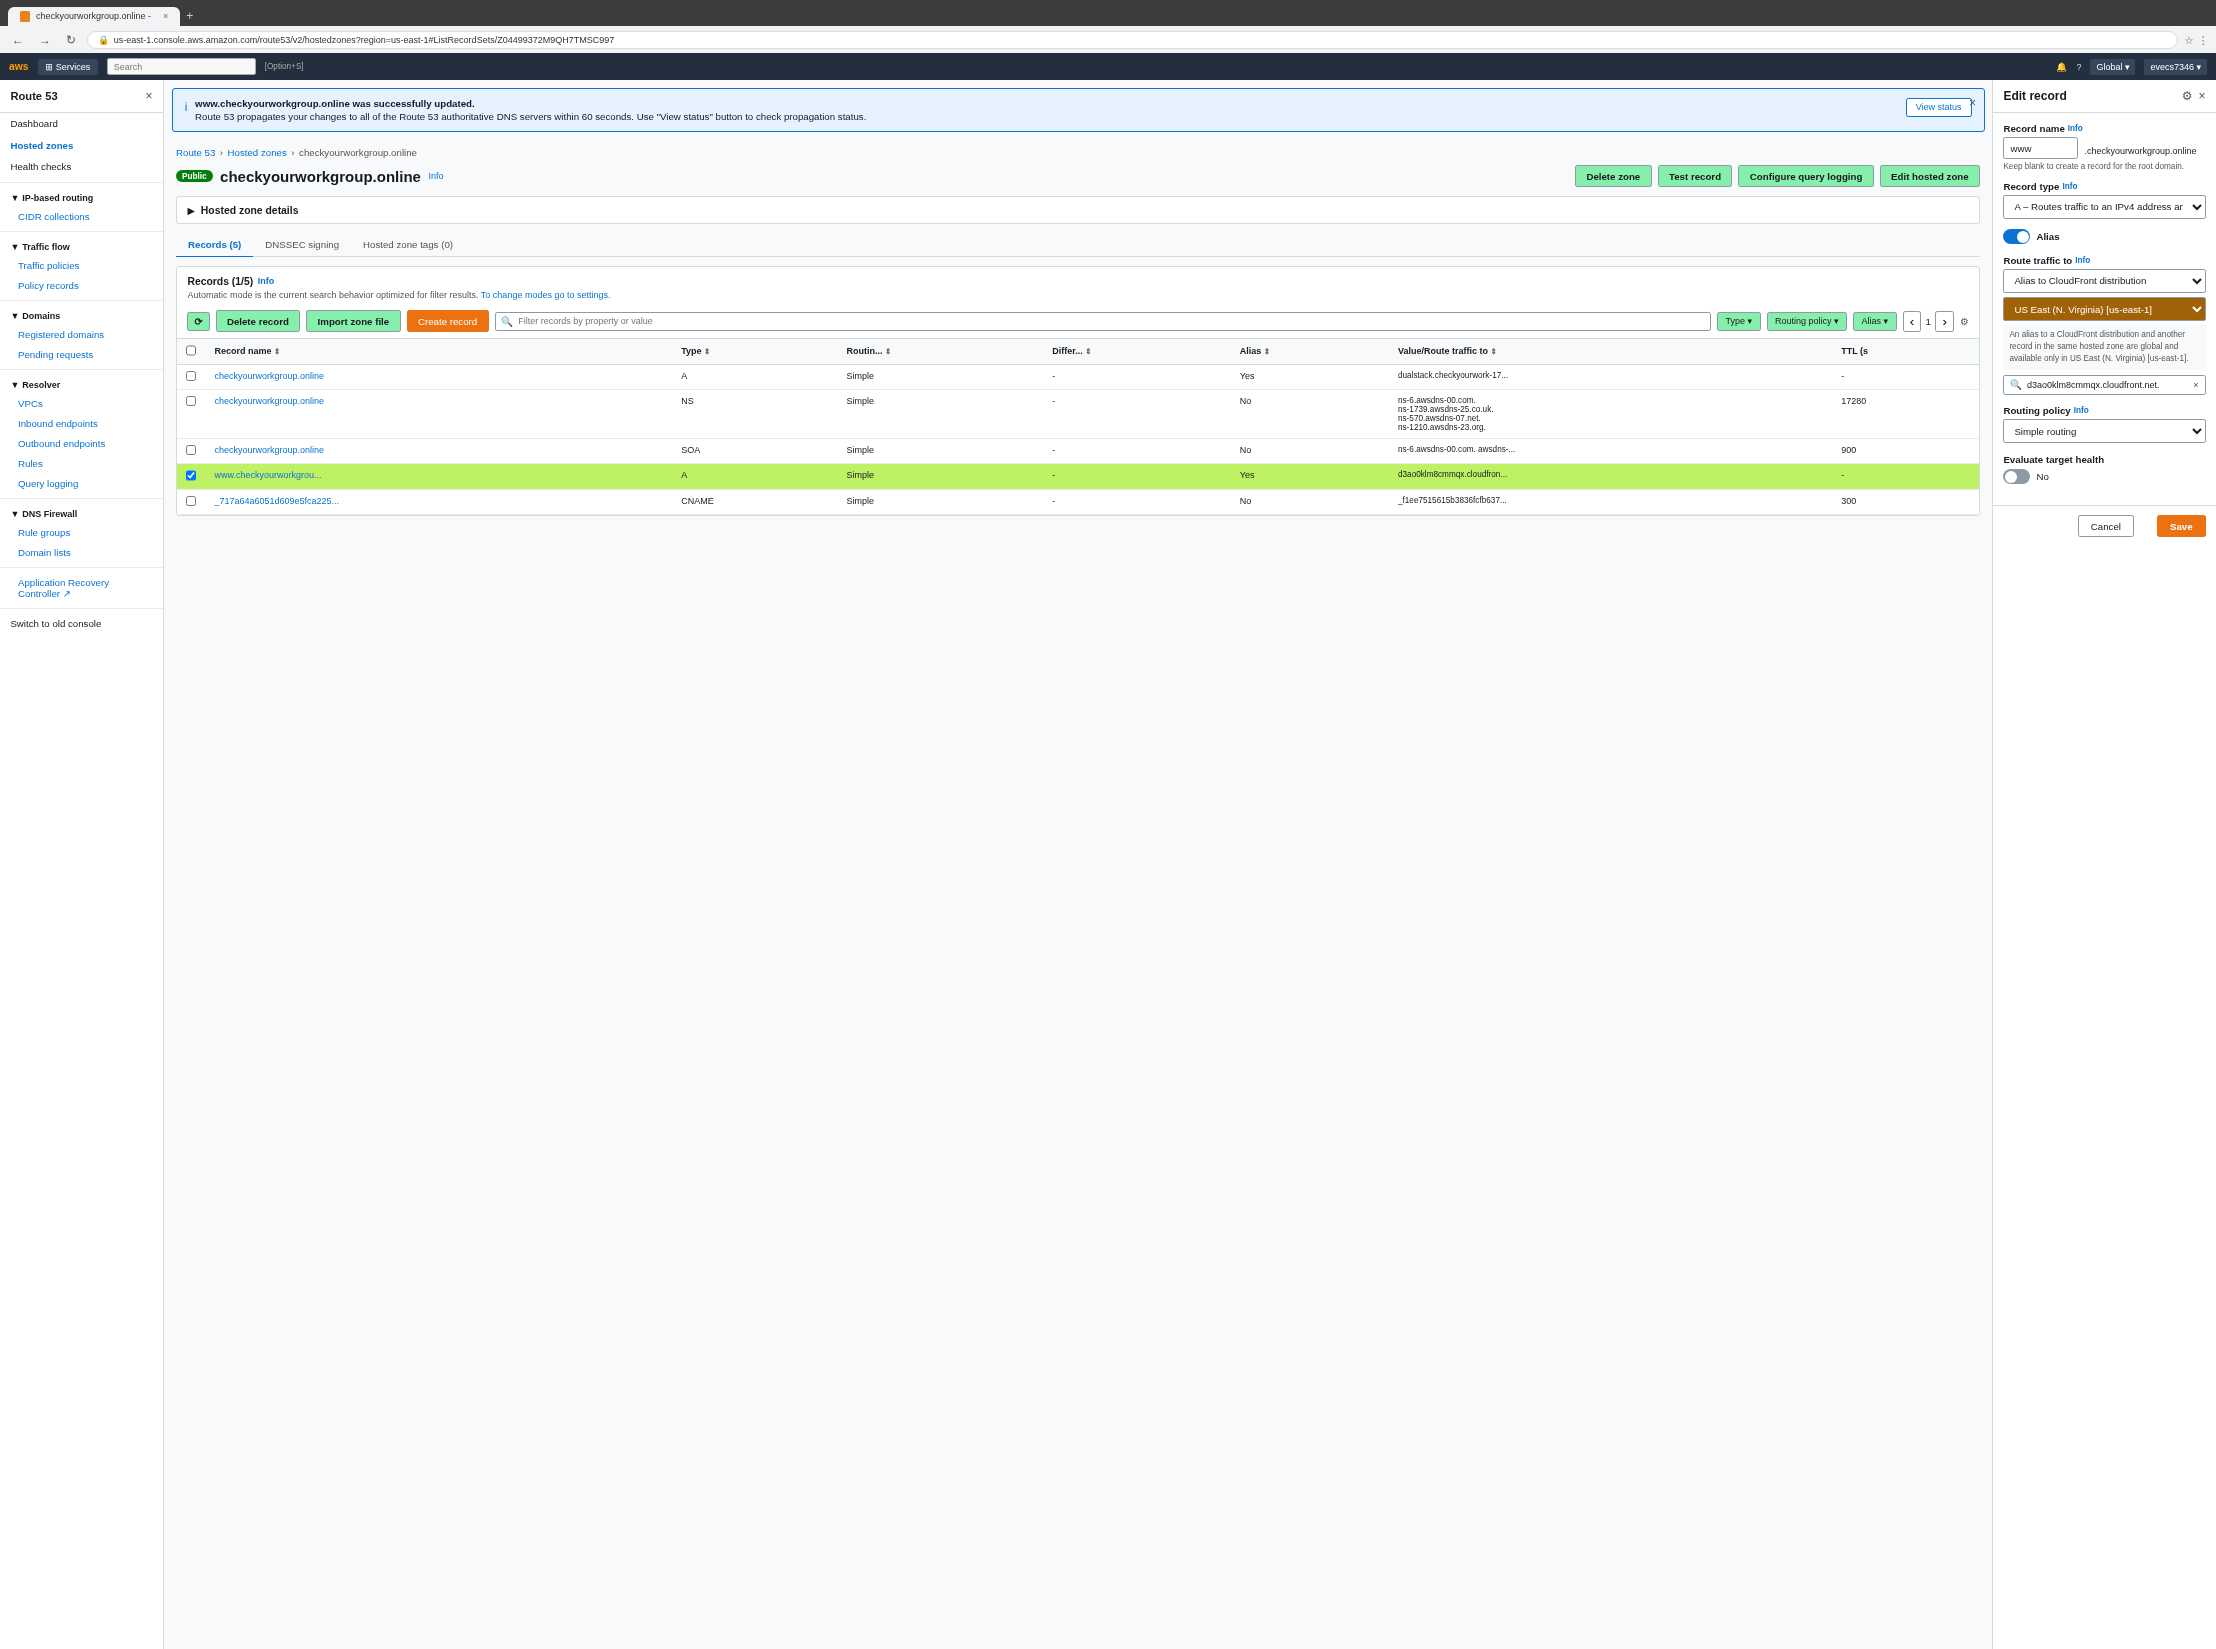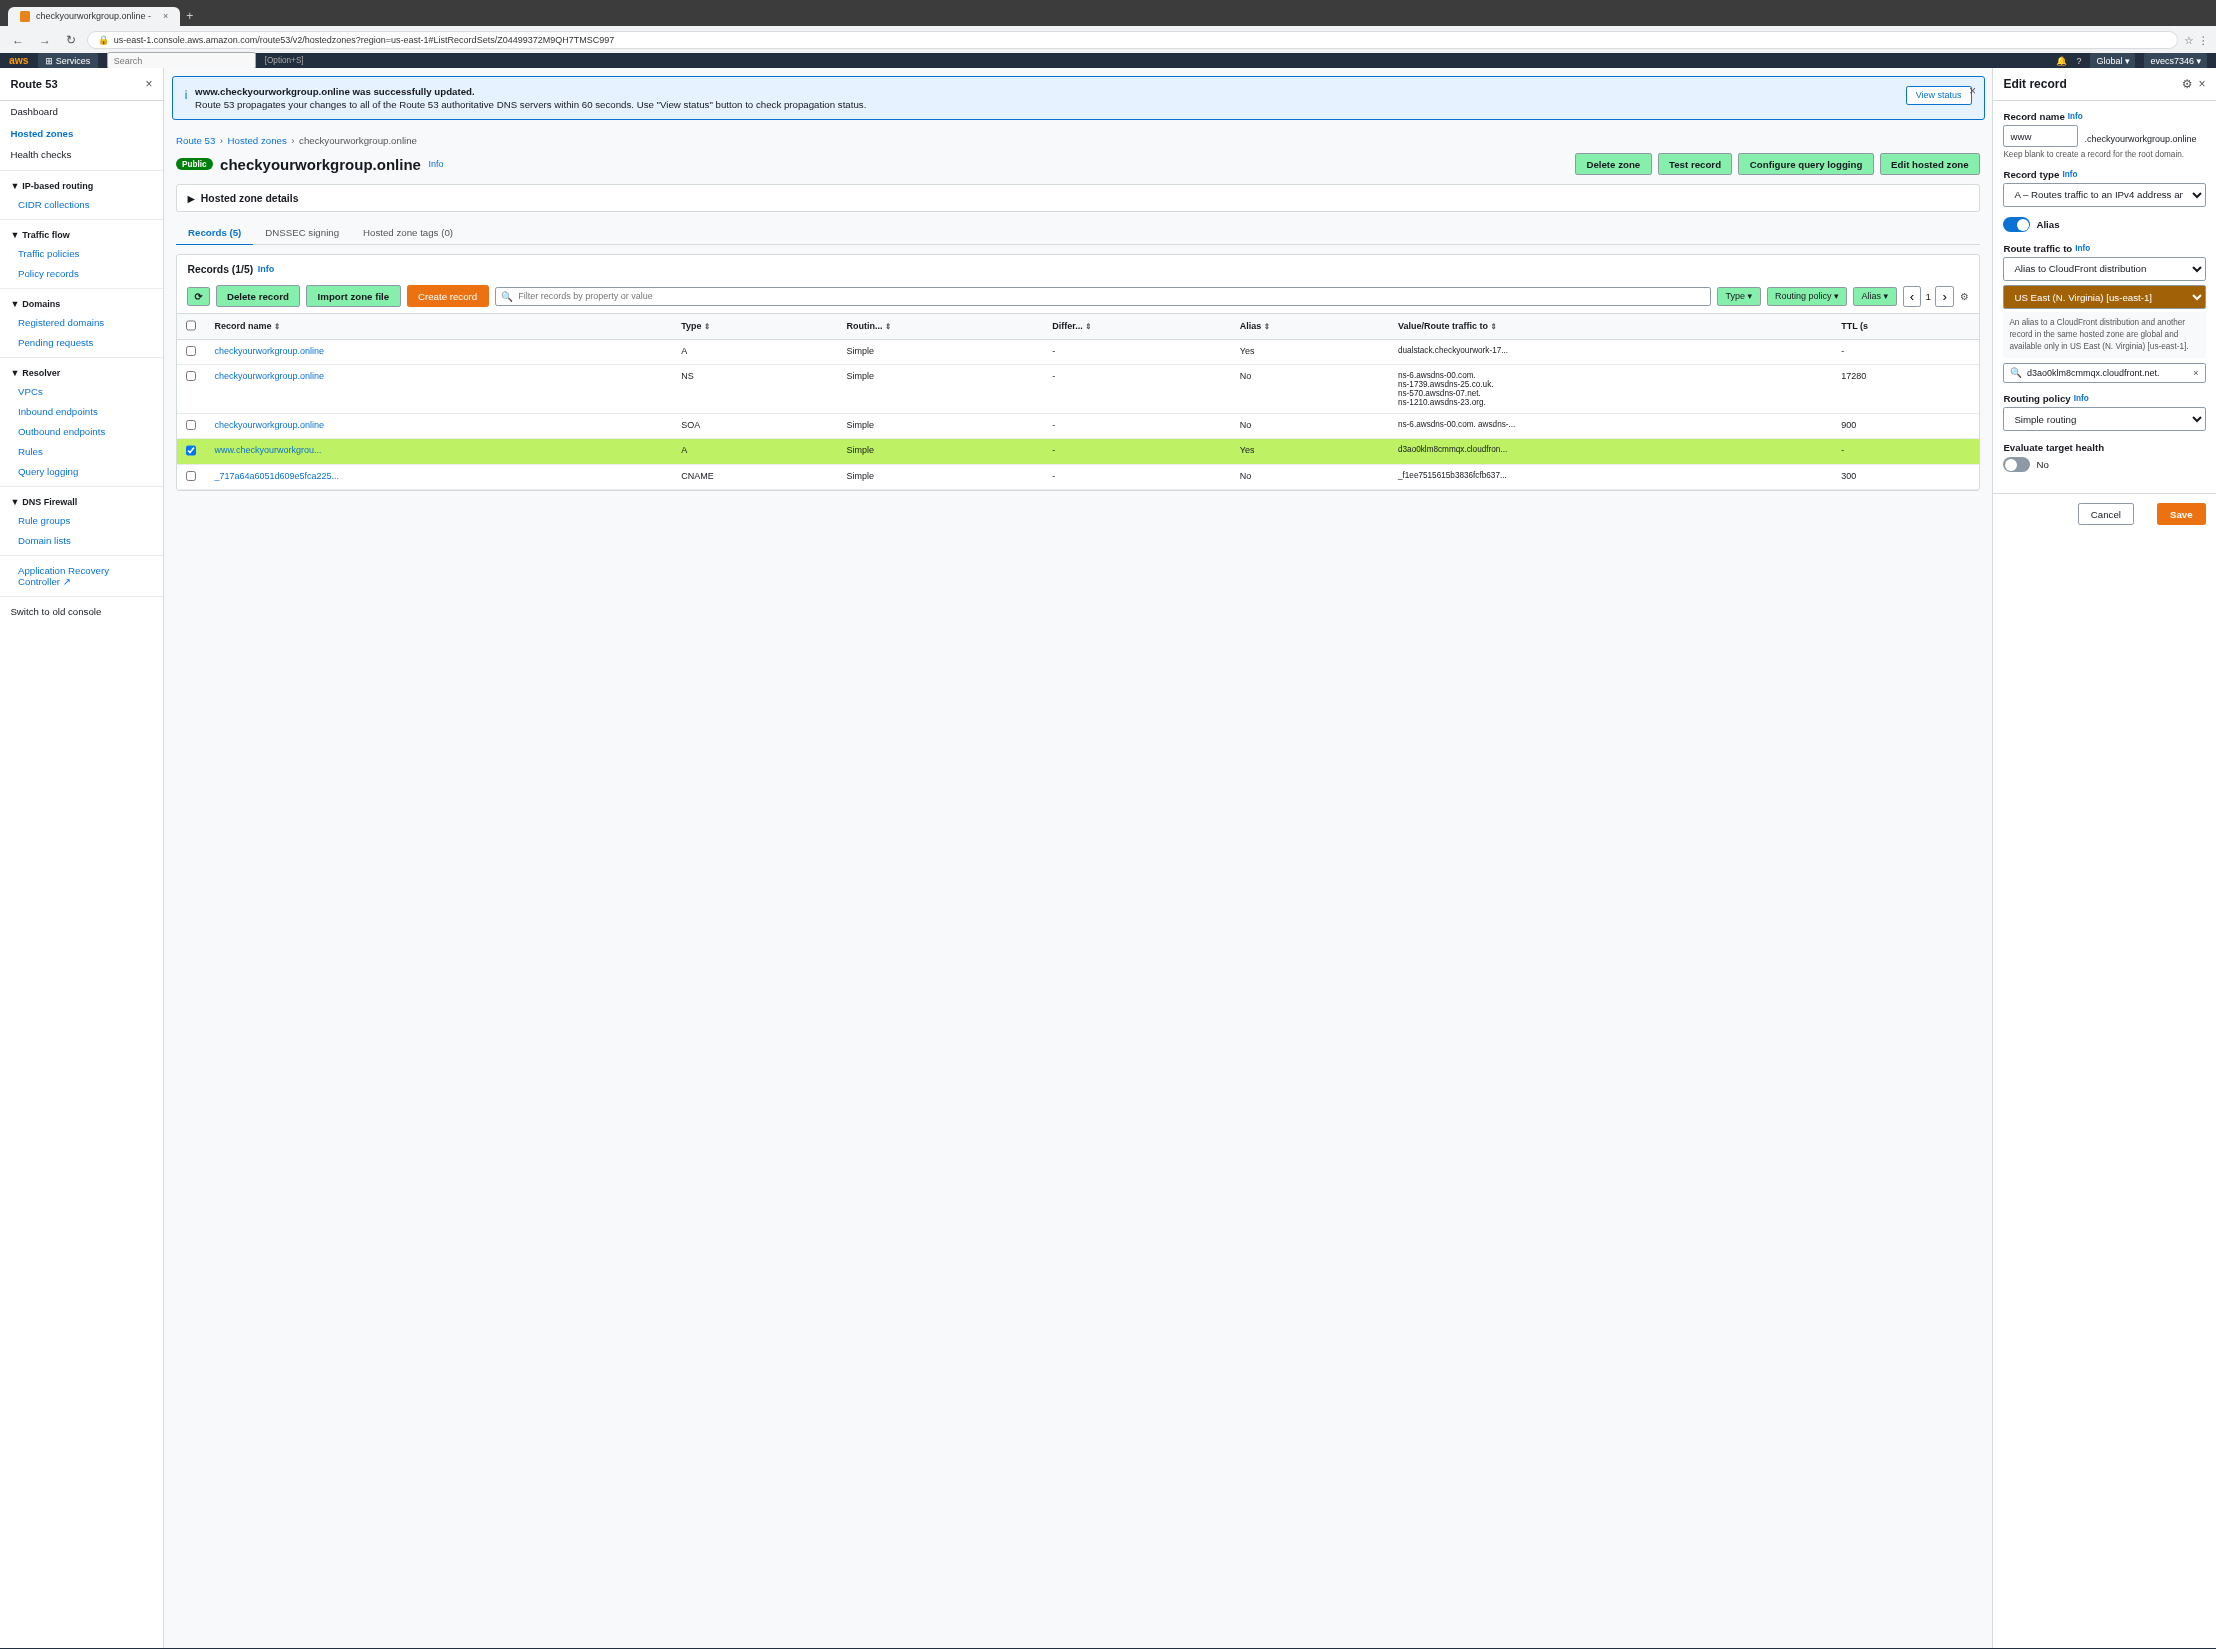--- a/index.html
+++ b/index.html
@@ -13,21 +13,21 @@
     .browser-tab .tab-close { color: #666; cursor: pointer; margin-left: 6px; }
     .browser-new-tab { background: none; border: none; color: #ccc; font-size: 12px; padding: 3px 6px; cursor: pointer; }
     .browser-toolbar { background: #f1f3f4; padding: 4.5px 7.5px; display: flex; align-items: center; gap: 6px; }
     .browser-nav-btn { background: none; border: none; color: #555; font-size: 12px; cursor: pointer; padding: 1.5px 4.5px; border-radius: 3px; }
     .address-bar { flex: 1; background: #fff; border: 0.7px solid #dadce0; border-radius: 15px; padding: 3px 10.4px; font-size: 9px; color: #333; display: flex; align-items: center; gap: 4.5px; }
     .address-bar-url { flex: 1; font-size: 9px; color: #333; }
     .browser-toolbar-icons { display: flex; gap: 4.5px; color: #555; }
     .browser-toolbar-icons span { cursor: pointer; font-size: 10.4px; }
 
     
-    .aws-topbar { background: #232f3e; display: flex; align-items: center; padding: 0 9px; height: 15px; color: #fff; gap: 9px; }
+    .aws-topbar { background: #232f3e; display: flex; align-items: center; padding: 0 9px; height: 27px; color: #fff; gap: 9px; }
     .aws-logo { font-size: 10.4px; font-weight: bold; color: #ff9900; }
     .aws-services-btn { background: #37475a; border: none; color: #fff; padding: 3px 7.5px; font-size: 9px; border-radius: 2.2px; cursor: pointer; display: flex; align-items: center; gap: 3px; }
     .aws-search { background: #f8f8f8; border: 0.7px solid #aaa; border-radius: 2.2px; padding: 2.2px 22.4px 2.2px 6px; font-size: 9px; color: #333; width: 149px; }
     .aws-topbar-right { margin-left: auto; display: flex; align-items: center; gap: 9px; color: #ddd; font-size: 9px; }
     .aws-region-btn { background: #37475a; border: none; color: #fff; padding: 3px 6px; font-size: 9px; border-radius: 2.2px; cursor: pointer; }
 
     
     .main-layout { display: flex; height: calc(100vh - 27px - 42px); }
 
     
@@ -260,20 +260,24 @@
         <div class="tab">DNSSEC signing</div>
         <div class="tab">Hosted zone tags (0)</div>
       </div>
 
       <div class="records-panel">
         <div class="records-header">
           <div class="records-title">
             <span>Records (1/5)</span>
             <a style="color:#0972d3; font-size:9px;">Info</a>
           </div>
+          <div class="records-subtitle">
+            <span>Automatic mode is the current search behavior optimized for filter results.</span>
+            <a>To change modes go to settings.</a>
+          </div>
         </div>
         <div class="records-toolbar">
           <button class="btn btn-secondary" style="padding:3px 6px;">⟳</button>
           <button class="btn btn-secondary">Delete record</button>
           <button class="btn btn-secondary">Import zone file</button>
           <button class="btn btn-primary">Create record</button>
           <div class="search-filter">
             <span>🔍</span>
             <input type="text" style="border: none; outline: none; flex: 1 1 0%; font-size: 9px;" placeholder="Filter records by property or value">
           </div>

